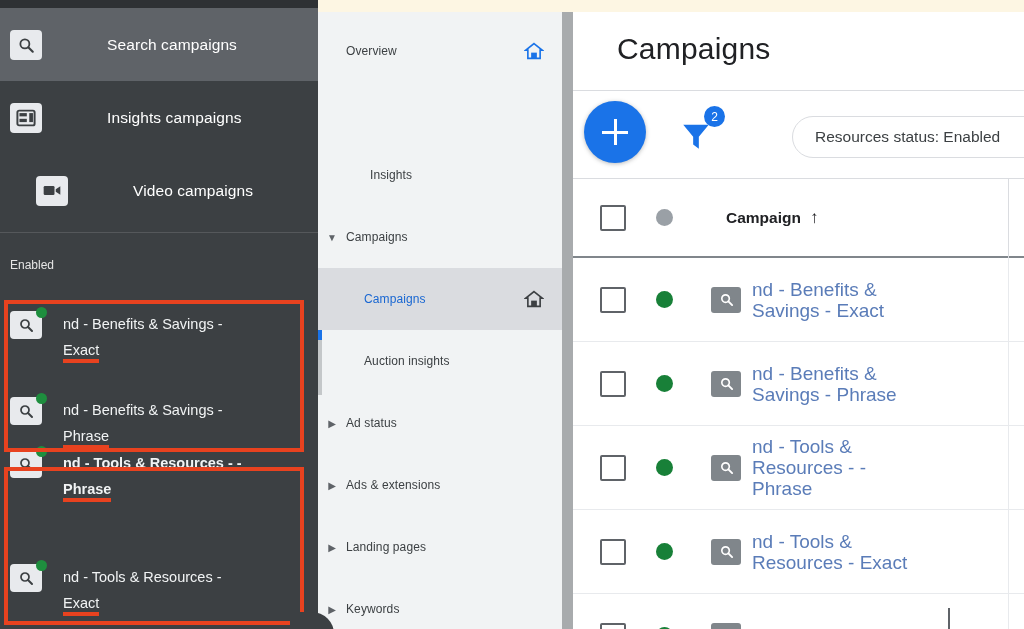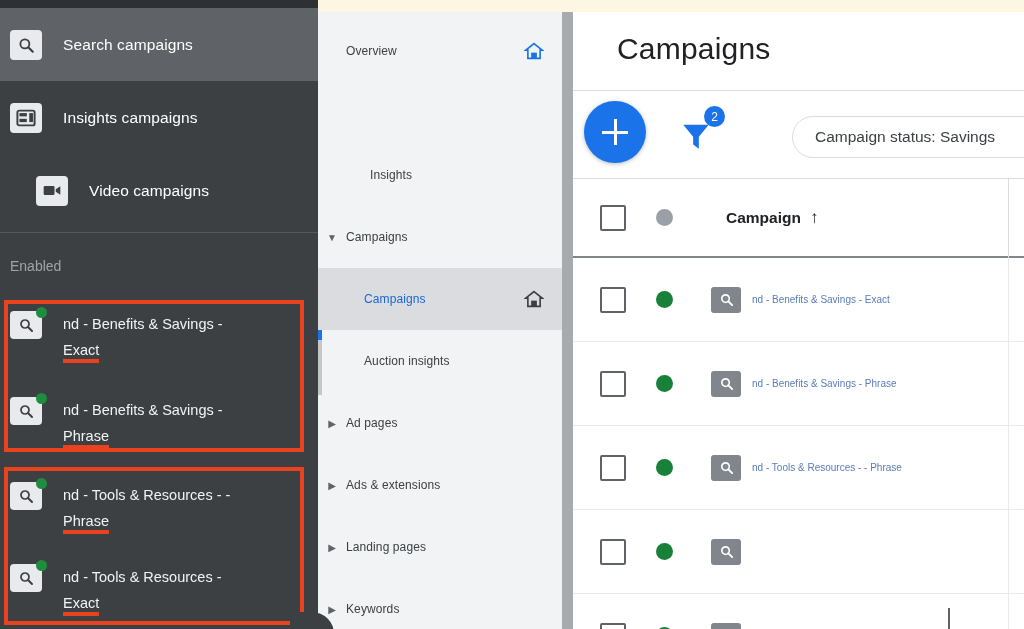--- a/index.html
+++ b/index.html
@@ -41,20 +41,21 @@
   .dark-top-strip {
     position: absolute; left:0; top:0; width: 318px; height: 8px;
     background: #2e3134;
   }
   .nav-type-row {
     position: absolute;
     left: 0; width: 318px; height: 73px;
     display: flex; align-items: center;
     padding-left: 10px;
     cursor: pointer;
+    gap: 44px;
   }
   .nav-type-row.active { background: #5f6368; }
   .type-icon {
     width: 32px; height: 30px;
     background: #e8eaed;
     border-radius: 4px;
     display: flex; align-items: center; justify-content: center;
     flex: none;
   }
   .type-icon svg { display: block; }
@@ -63,21 +64,21 @@
     color: #ffffff;
     font-size: 15.5px;
     letter-spacing: .1px;
   }
   .divider-line {
     position: absolute; left: 0; width: 318px; height: 1px;
     background: #55585b;
   }
   .group-label {
     position: absolute; left: 10px;
-    color: #a3a3a3; font-size: 14px;
+    color: #e5e5e5; font-size: 12px;
   }
 
   
   .camp-entry {
     position: absolute;
     left: 0; width: 318px; height: 64px;
     display: flex; align-items: flex-start;
     padding-left: 10px; padding-top: 8px;
     cursor: pointer;
   }
@@ -295,21 +296,21 @@
   }
   .mini-sq {
     width: 30px; height: 26px;
     background: #80868b;
     border-radius: 3px;
     display: flex; align-items: center; justify-content: center;
     flex: none;
   }
   .camp-link {
     color: #5a7cb8;
-    font-size: 10px;
+    font-size: 19px;
     line-height: 21px;
     max-width: 160px;
     cursor: pointer;
   }
   .col-sep {
     position: absolute;
     right: 15px; top: 0; width: 1px; height: 100%;
     background: #e8eaed;
   }
   .head-sep {
@@ -389,21 +390,21 @@
           <svg width="16" height="16" viewBox="0 0 24 24">
               <circle cx="10.5" cy="10.5" r="6" fill="none" stroke="#3c4043" stroke-width="2.6"></circle>
               <line x1="15" y1="15" x2="21" y2="21" stroke="#3c4043" stroke-width="3" stroke-linecap="round"></line>
             </svg>
         </span>
         <span class="status-dot-sm"></span>
       </span>
       <span class="camp-text"><span>nd - Benefits &amp; Savings -</span><br><span class="ul">Phrase</span></span>
     </div>
 
-    <div class="camp-entry" style="top:474px;">
+    <div class="camp-entry" style="top:442px;font-weight:bold;">
       <span class="camp-icon-wrap">
         <span class="camp-icon">
           <svg width="16" height="16" viewBox="0 0 24 24">
               <circle cx="10.5" cy="10.5" r="6" fill="none" stroke="#3c4043" stroke-width="2.6"></circle>
               <line x1="15" y1="15" x2="21" y2="21" stroke="#3c4043" stroke-width="3" stroke-linecap="round"></line>
             </svg>
         </span>
         <span class="status-dot-sm"></span>
       </span>
       <span class="camp-text"><span>nd - Tools &amp; Resources - -</span><br><span class="ul">Phrase</span></span>
@@ -462,21 +463,21 @@
           </svg>
       </span>
     </div>
 
     <div class="mid-item mid-nav-indent" style="top:318px;">
       <span class="mid-label">Auction insights</span>
     </div>
 
     <div class="mid-item" style="top:380px;">
       <span class="caret">▶</span>
-      <span class="mid-label">Ad pages</span>
+      <span class="mid-label">Ad status</span>
     </div>
 
     <div class="mid-item" style="top:442px;">
       <span class="caret">▶</span>
       <span class="mid-label">Ads &amp; extensions</span>
     </div>
 
     <div class="mid-item" style="top:504px;">
       <span class="caret">▶</span>
       <span class="mid-label">Landing pages</span>
@@ -505,21 +506,21 @@
     </div>
 
     <div class="filter-btn">
       <svg width="34" height="34" viewBox="0 0 24 24" style="position:absolute;left:5px;top:12px;">
         <path d="M3 4 L21 4 L14 12.5 L14 21 L10 18 L10 12.5 Z" fill="#1a73e8"></path>
       </svg>
       <span class="filter-badge">2</span>
     </div>
 
     <div class="status-chip">
-      <span>Campaign status: Savings</span>
+      <span>Resources status: Enabled</span>
     </div>
 
     <div class="toolbar-rule"></div>
 
     <div class="tbl">
 
       <div class="trow head">
         <span class="cb"></span>
         <span class="dot grey"></span>
         <span class="th-label">
@@ -577,20 +578,21 @@
       <div class="trow" style="height:84px;">
         <span class="cb"></span>
         <span class="dot green"></span>
         <span class="cell-camp">
           <span class="mini-sq">
             <svg width="15" height="15" viewBox="0 0 24 24">
                 <circle cx="10.5" cy="10.5" r="6" fill="none" stroke="#fff" stroke-width="2.6"></circle>
                 <line x1="15" y1="15" x2="21" y2="21" stroke="#fff" stroke-width="3" stroke-linecap="round"></line>
               </svg>
           </span>
+          <span class="camp-link"><span>nd - Tools &amp;</span> <span>Resources - Exact</span></span>
         </span>
         <span class="col-sep"></span>
       </div>
 
       <div class="trow" style="height:84px;">
         <span class="cb"></span>
         <span class="dot green"></span>
         <span class="cell-camp">
           <span class="mini-sq">
             <svg width="15" height="15" viewBox="0 0 24 24">

